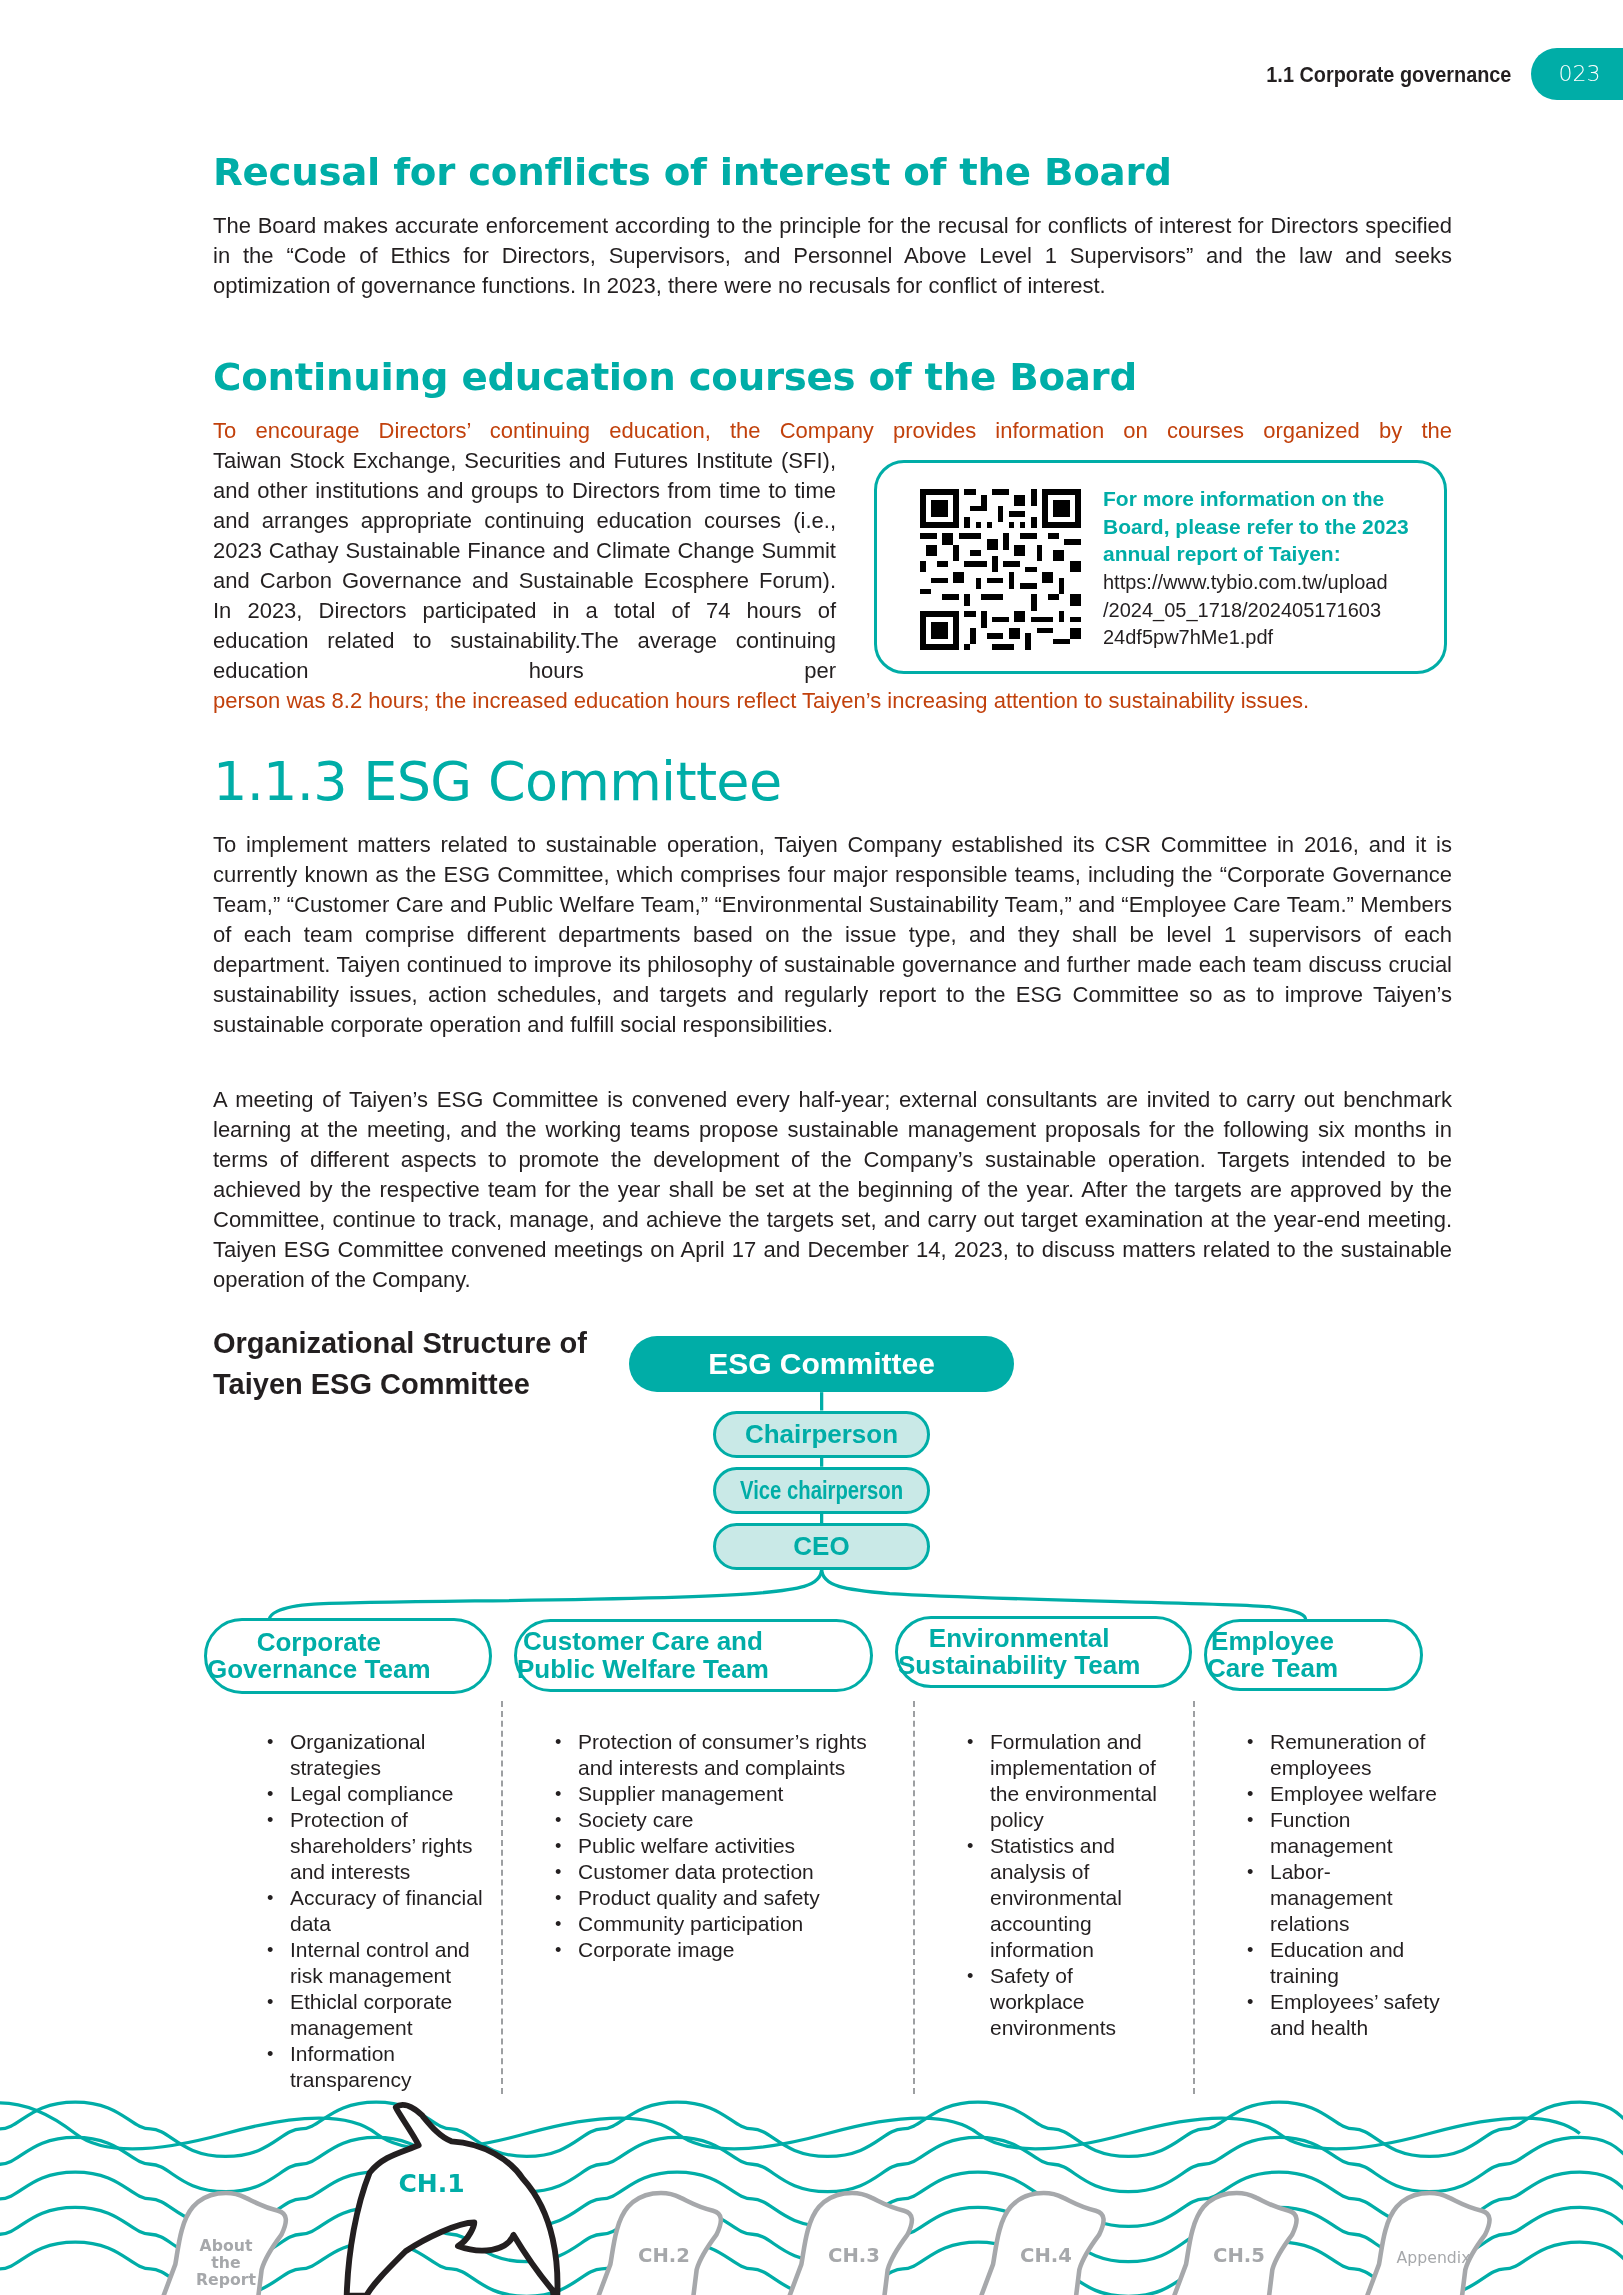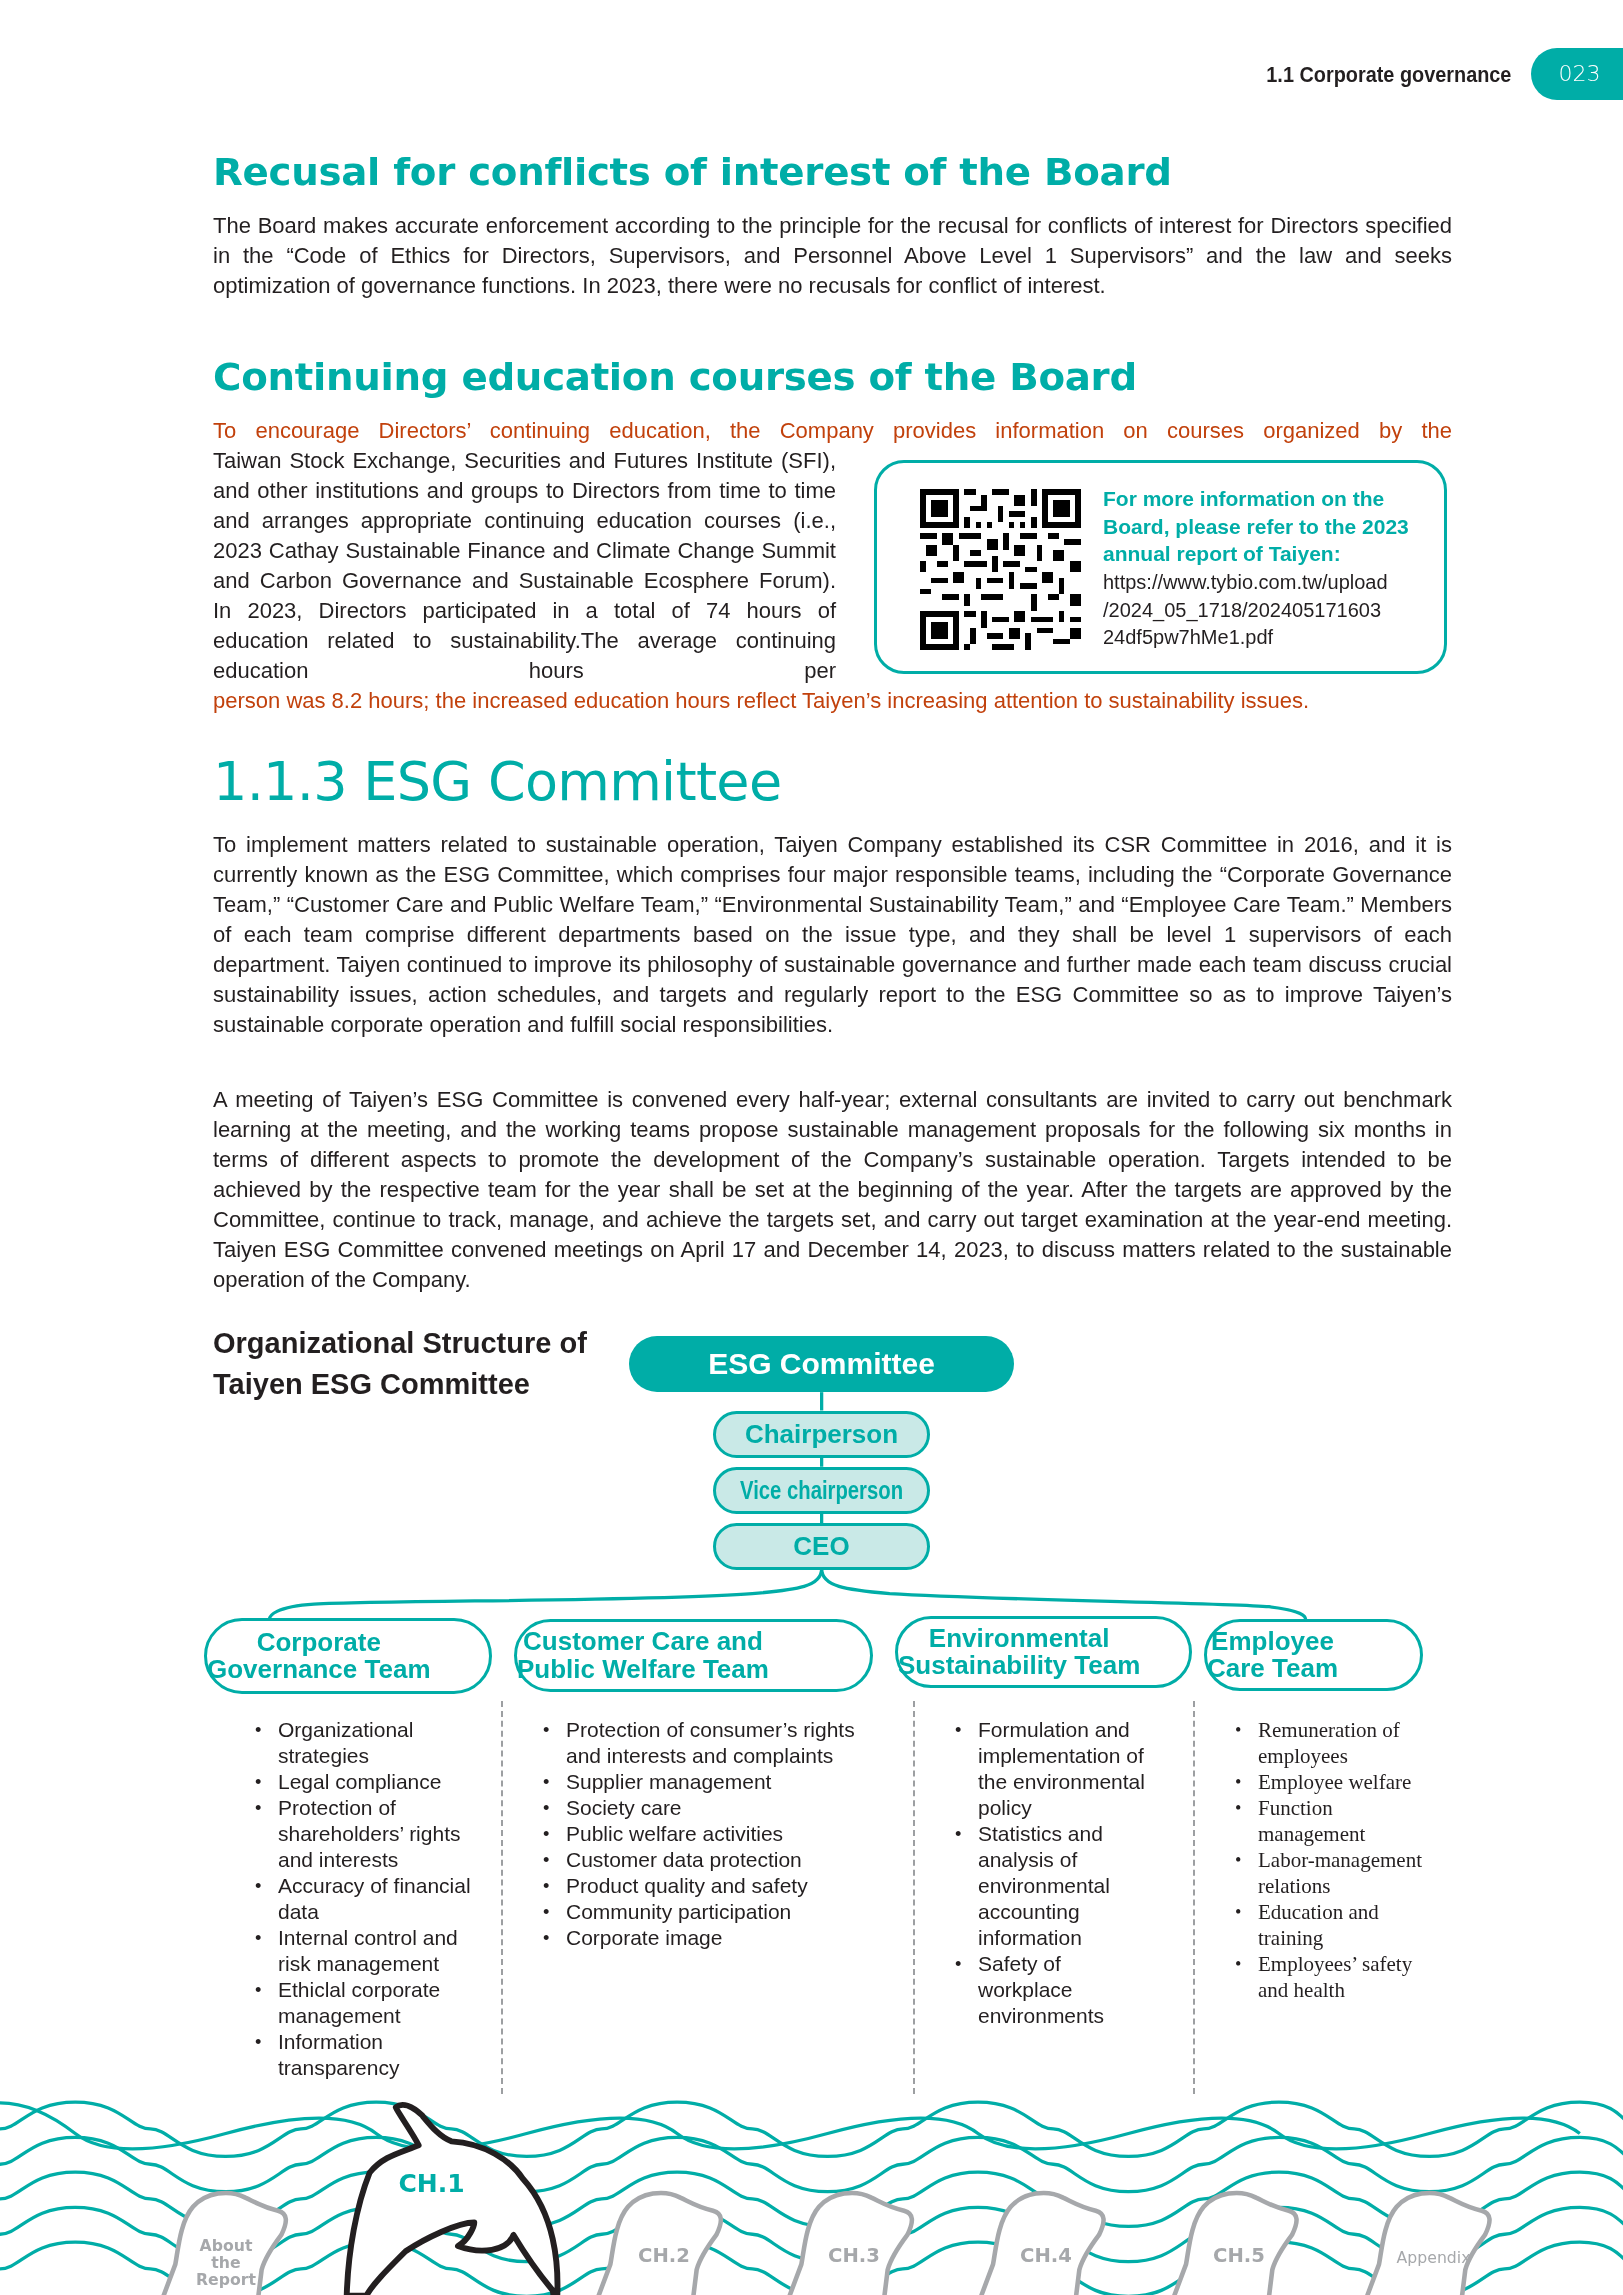--- a/index.html
+++ b/index.html
@@ -88,21 +88,21 @@
   .team {
     position: absolute; top: 1618px; height: 76px;
     border: 3.3px solid #00ada7; border-radius: 38px; box-sizing: border-box;
     background: #ffffff;
     display: flex; align-items: center; justify-content: flex-start; text-align: center;
     color: #00ada7; font-weight: bold; font-size: 26px; line-height: 27.5px;
   }
   .team span { display: block; white-space: pre-line; }
 
   .col-list {
-    position: absolute; top: 1713px; margin: 4px; padding: 0; list-style: none;
+    position: absolute; top: 1713px; margin: 16px; padding: 0; list-style: none;
     font-size: 21px; line-height: 26px; color: #231f20;
   }
   .col-list li { position: relative; padding-left: 23px; }
   .col-list li::before {
     content: "\2022"; position: absolute; left: 0; top: 0; font-size: 18.3px;
   }
 
   .vdash {
     position: absolute; top: 1701px; height: 393px; width: 0;
     border-left: 2px dashed #9d9fa2;
@@ -280,21 +280,21 @@
   <li>Customer data protection</li>
   <li>Product quality and safety</li>
   <li>Community participation</li>
   <li>Corporate image</li>
 </ul>
 <ul class="col-list" style="left:951px; width:196px;">
   <li>Formulation and implementation of the environmental policy</li>
   <li>Statistics and analysis of environmental accounting information</li>
   <li>Safety of workplace environments</li>
 </ul>
-<ul class="col-list" style="left:1231px; width:196px;font-family:Liberation Serif, serif;">
+<ul class="col-list" style="left:1231px; width:196px;">
   <li>Remuneration of employees</li>
   <li>Employee welfare</li>
   <li>Function management</li>
   <li>Labor-management relations</li>
   <li>Education and training</li>
   <li>Employees’ safety and health</li>
 </ul>
 
 <svg class="footer-art" viewBox="0 3200 2481 308">
   <defs>

